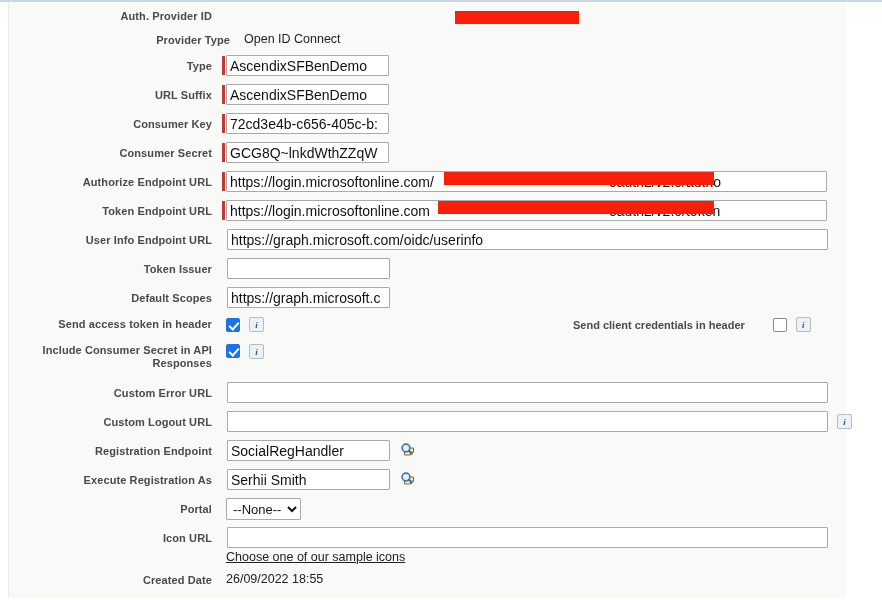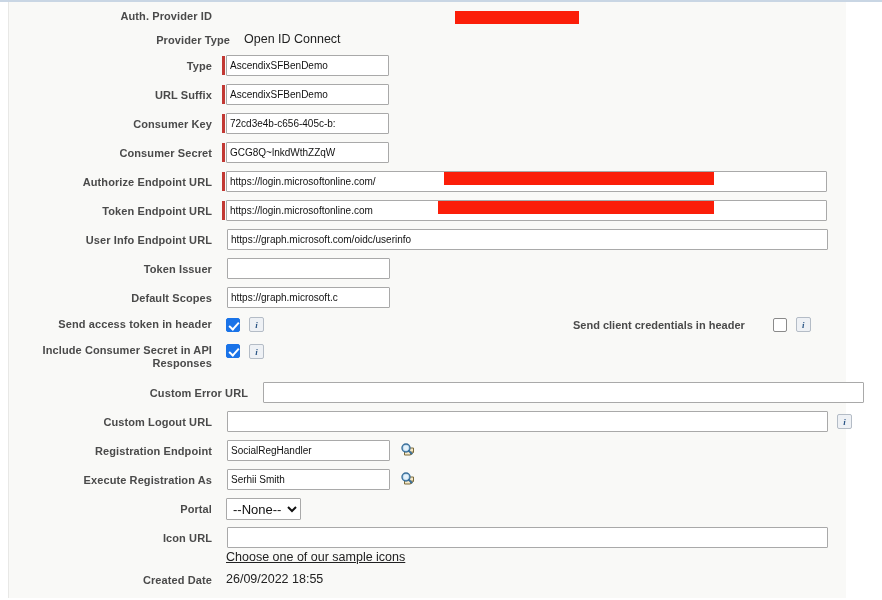--- a/index.html
+++ b/index.html
@@ -77,21 +77,21 @@
     margin-right: 1px;
     flex: 0 0 auto;
   }
   .req.none {
     background: transparent;
     width: 4px;
   }
 
   input.txt {
     height: 21px;
-    font-size: 10px;
+    font-size: 14px;
     font-family: "Liberation Sans", sans-serif;
     color: #111;
     border: 1px solid #a9a9a9;
     background: #ffffff;
     padding: 1px 3px;
     outline: none;
     border-radius: 1px;
   }
   .w-short { width: 163px; }
   .w-long  { width: 601px; }
@@ -309,21 +309,21 @@
         <span>Include Consumer Secret in API</span><br>
         <span>Responses</span>
       </div>
       <div class="field" style="padding-top:4px; align-items:flex-start;">
         <span class="cbx on"></span>
         <span class="info">i</span>
       </div>
     </div>
 
     <div class="row" style="height:29px;">
-      <div class="label" style="padding-top:8px;margin-left:36px;">Custom Error URL</div>
+      <div class="label" style="padding-top:8px;">Custom Error URL</div>
       <div class="field" style="padding-top:3px;">
         <span class="req none"></span>
         <input class="txt w-long" type="text" value="" style="">
       </div>
     </div>
 
     <div class="row" style="height:29px;">
       <div class="label" style="padding-top:8px;">Custom Logout URL</div>
       <div class="field" style="padding-top:3px;">
         <span class="req none"></span>

